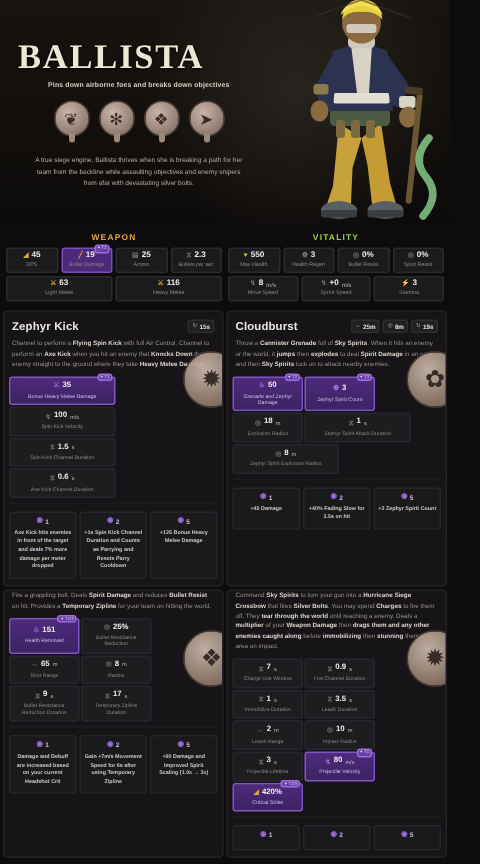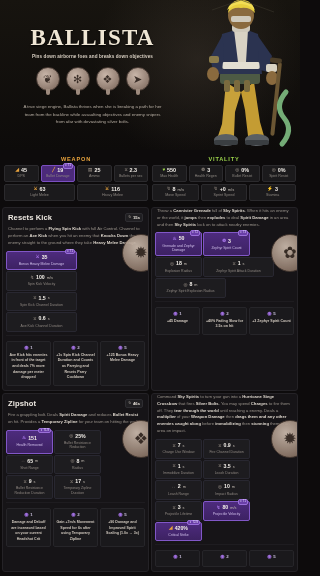--- a/index.html
+++ b/index.html
@@ -17,21 +17,21 @@
   .hero-bg {
     position:absolute; inset:0;
     background:
       radial-gradient(circle at 66% 40%, rgba(80,70,60,.35) 0%, rgba(0,0,0,0) 48%),
       linear-gradient(180deg,#17140f 0%, #0d0b0a 100%);
   }
   .hero-left { position:absolute; left:0; top:0; width:185px; height:150px; padding:26px 12px 0 12px; }
   .hero-title {
     font-family:"Liberation Serif", serif;
     font-size:23px; letter-spacing:1.2px; font-weight:700;
-    color:#efe6d4; text-align:center; line-height:1;
+    color:#efe6d4; line-height:1;
     text-shadow:0 1px 2px #000;
   }
   .hero-sub { margin-top:5px; font-size:4.6px; font-weight:700; text-align:center; color:#d8cfc2; letter-spacing:.1px; }
   .hero-icons { margin-top:8px; display:flex; justify-content:center; gap:6px; }
   .hero-icon {
     width:24px; height:28px; position:relative;
   }
   .hero-icon .disc {
     width:24px; height:24px; border-radius:50%;
     background:radial-gradient(circle at 38% 33%, #c9b6a9, #8e7a6e 72%, #6d5a50);
@@ -298,21 +298,21 @@
           </div>
           <div class="l">Stamina</div>
         </div>
       </div>
   </div>
 </div>
 
 <div class="abilities" id="abilities">
     <div class="ability">
       <div class="ab-head">
-        <div class="ab-name">Resets Kick</div>
+        <div class="ab-name">Zephyr Kick</div>
         <div class="ab-badges">
           <div class="badge">
             <span>↻</span>
             <b>15s</b>
           </div>
         </div>
       </div>
       <div class="ab-desc">Channel to perform a <b>Flying Spin Kick</b> with full Air Control. Channel to perform an <b>Axe Kick</b> when you hit an enemy that <b>Knocks Down</b> the enemy straight to the ground where they take <b>Heavy Melee Damage</b>.</div>
       <div class="prop-grid">
         <div class="prop p2 hl">
@@ -368,20 +368,37 @@
           <div class="upg-cost">
             <span class="orb">◉</span>
             <span>5</span>
           </div>
           <div class="upg-txt">+125 Bonus Heavy Melee Damage</div>
         </div>
       </div>
       <div class="ab-art">✹</div>
     </div>
     <div class="ability">
+      <div class="ab-head">
+        <div class="ab-name">Cloudburst</div>
+        <div class="ab-badges">
+          <div class="badge">
+            <span>↔</span>
+            <b>25m</b>
+          </div>
+          <div class="badge">
+            <span>◎</span>
+            <b>8m</b>
+          </div>
+          <div class="badge">
+            <span>↻</span>
+            <b>19s</b>
+          </div>
+        </div>
+      </div>
       <div class="ab-desc">Throw a <b>Cannister Grenade</b> full of <b>Sky Spirits</b>. When it hits an enemy or the world, it <b>jumps</b> then <b>explodes</b> to deal <b>Spirit Damage</b> in an area and then <b>Sky Spirits</b> lock on to attack nearby enemies.</div>
       <div class="prop-grid">
         <div class="prop p3 hl">
           <span class="soul-tag">✦ T2</span>
           <div class="pv">
             <span class="gi pu">♨</span>
             <span>50</span>
           </div>
           <div class="pl">Grenade and Zephyr Damage</div>
         </div>
@@ -438,29 +455,20 @@
           <div class="upg-cost">
             <span class="orb">◉</span>
             <span>5</span>
           </div>
           <div class="upg-txt">+3 Zephyr Spirit Count</div>
         </div>
       </div>
       <div class="ab-art">✿</div>
     </div>
     <div class="ability">
-      <div class="ab-head">
-        <div class="ab-name">Zipshot</div>
-        <div class="ab-badges">
-          <div class="badge">
-            <span>↻</span>
-            <b>46s</b>
-          </div>
-        </div>
-      </div>
       <div class="ab-desc">Fire a grappling bolt. Deals <b>Spirit Damage</b> and reduces <b>Bullet Resist</b> on hit. Provides a <b>Temporary Zipline</b> for your team on hitting the world.</div>
       <div class="prop-grid">
         <div class="prop p3 hl">
           <span class="soul-tag">✦ T1/3</span>
           <div class="pv">
             <span class="gi pu">♨</span>
             <span>151</span>
           </div>
           <div class="pl">Health Removed</div>
         </div>

